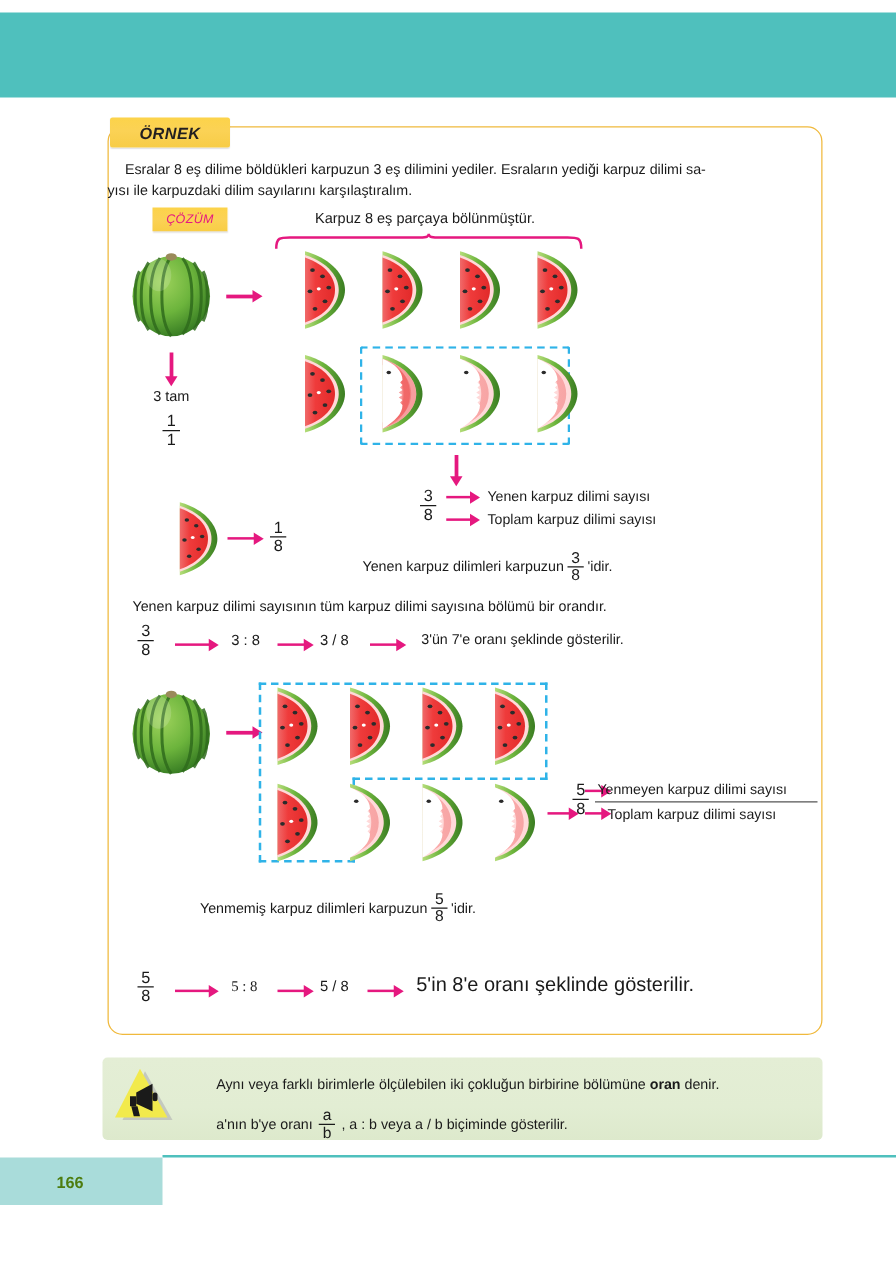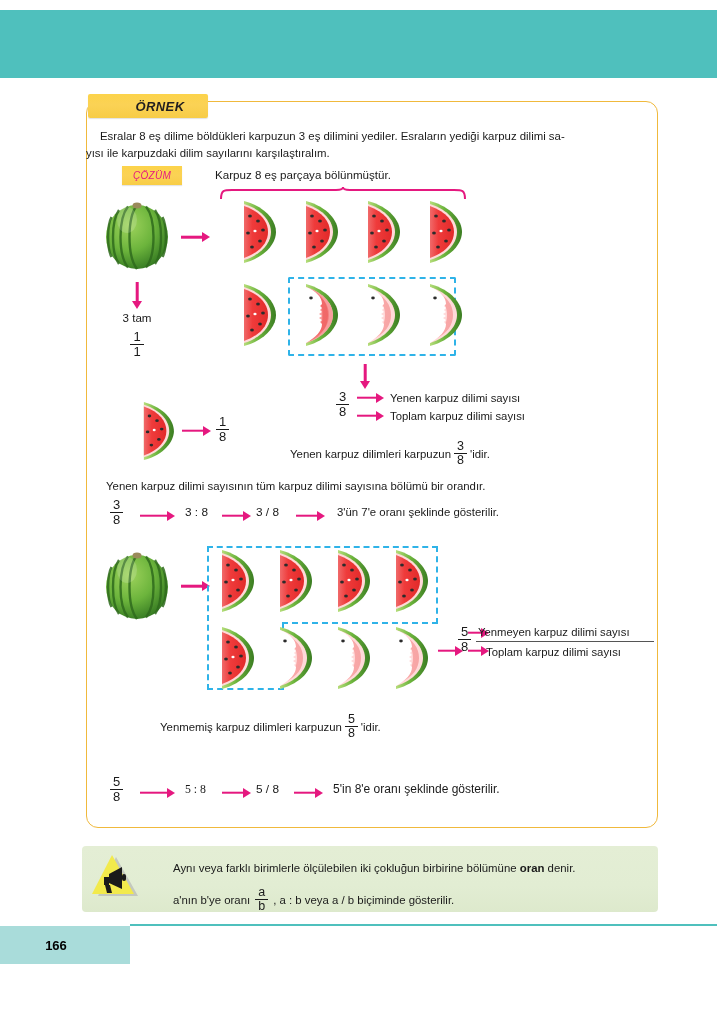--- a/index.html
+++ b/index.html
@@ -27,21 +27,21 @@
     box-sizing:border-box;
     background:#fff;
   }
 
   
   .ornek-tab{
     position:absolute;left:88px;top:94px;width:96px;height:24px;
     background:linear-gradient(180deg,#fcd34a 0%,#fbd255 45%,#f7cc46 100%);
     border-radius:2px;
     box-shadow:0 1px 1px rgba(0,0,0,.12);
-    display:flex;align-items:center;justify-content:center;padding-left:24px;
+    display:flex;align-items:center;justify-content:center;
   }
   .ornek-tab span{
     font-style:italic;font-weight:bold;font-size:13px;letter-spacing:.4px;
     color:#231f20;
   }
 
   
   .cozum-tab{
     position:absolute;left:122px;top:166px;width:60px;height:19px;
     background:linear-gradient(180deg,#fcd34a 0%,#fbd255 50%,#f8cd46 100%);
@@ -110,21 +110,21 @@
   .info-line b{font-weight:bold;}
 
   
   .footer-box{
     position:absolute;left:0;top:926px;width:130px;height:38px;
     background:#a9dcda;
   }
   .footer-num{
     position:absolute;left:0;top:926px;width:112px;height:38px;
     display:flex;align-items:center;justify-content:center;
-    font-weight:bold;font-size:13px;color:#000000;
+    font-weight:bold;font-size:13px;color:#4d7c0f;
   }
   .footer-rule{
     position:absolute;left:130px;top:924px;width:587px;height:2px;background:#4fc0bd;
   }
 
   .bar-line{position:absolute;background:#555;height:1.3px;}
 </style>
 </head>
 <body>
 
@@ -138,21 +138,21 @@
     <span>ÖRNEK</span>
   </div>
 
   <div class="txt italic" style="left:100px;top:128px;width:548px;">Esralar 8 eş dilime böldükleri karpuzun 3 eş dilimini yediler. Esraların yediği karpuz dilimi sa-</div>
   <div class="txt italic" style="left:86px;top:145px;width:560px;">yısı ile karpuzdaki dilim sayılarını karşılaştıralım.</div>
 
   <div class="cozum-tab">
     <span>ÇÖZÜM</span>
   </div>
 
-  <div class="txt" style="left:215px;top:167px;width:250px;text-align:left;font-size:11.6px;">Karpuz 8 eş parçaya bölünmüştür.</div>
+  <div class="txt" style="left:215px;top:167px;width:250px;text-align:center;font-size:11.6px;">Karpuz 8 eş parçaya bölünmüştür.</div>
 
   <svg class="brace" style="left:218px;top:186px;" width="250" height="14" viewBox="0 0 250 14">
     <path d="M3,13 C3,4 6,4 14,4 L118,4 C124,4 125,3 125,1 C125,3 126,4 132,4 L236,4 C244,4 247,4 247,13" fill="none" stroke="#e5187f" stroke-width="2"></path>
   </svg>
 
   <svg class="wm-whole" style="left:103px;top:198px;" width="70" height="74" viewBox="0 0 70 74">
     <defs>
       <radialGradient id="wmBody" cx="38%" cy="32%" r="72%">
         <stop offset="0%" stop-color="#9ed35c"></stop>
         <stop offset="55%" stop-color="#6cb43c"></stop>
@@ -568,21 +568,21 @@
   <div class="txt" style="left:185px;top:781px;font-size:11.8px;font-family:Liberation Serif, serif;">5 : 8</div>
   <div class="arrow-r" style="left:222px;top:787px;width:30px;height:11px;">
     <div class="shaft" style="width:22px;"></div>
       <div class="head" style="left:21px;"></div>
   </div>
   <div class="txt" style="left:256px;top:781px;font-size:11.8px;">5 / 8</div>
   <div class="arrow-r" style="left:294px;top:787px;width:30px;height:11px;">
     <div class="shaft" style="width:22px;"></div>
       <div class="head" style="left:21px;"></div>
   </div>
-  <div class="txt" style="left:333px;top:781px;font-size:12px;">5'in 8'e oranı şeklinde gösterilir.</div>
+  <div class="txt" style="left:333px;top:781px;font-size:16px;">5'in 8'e oranı şeklinde gösterilir.</div>
 
   <div class="info-panel"></div>
 
   <svg class="info-icon" viewBox="0 0 52 50">
     <path d="M28,5 L50,44 L10,44 Z" fill="#b9bcb8" opacity="0.75"></path>
     <path d="M24,3 L46,42 L4,42 Z" fill="#f2ea4c"></path>
     <g fill="#1a1a1a">
       <path d="M16,25 L16,33 L21,33 L21,25 Z"></path>
       <path d="M21,22 L34,15 L34,37 L21,31 Z"></path>
       <path d="M17,33 L22,33 L24,41 L19,41 Z"></path>

